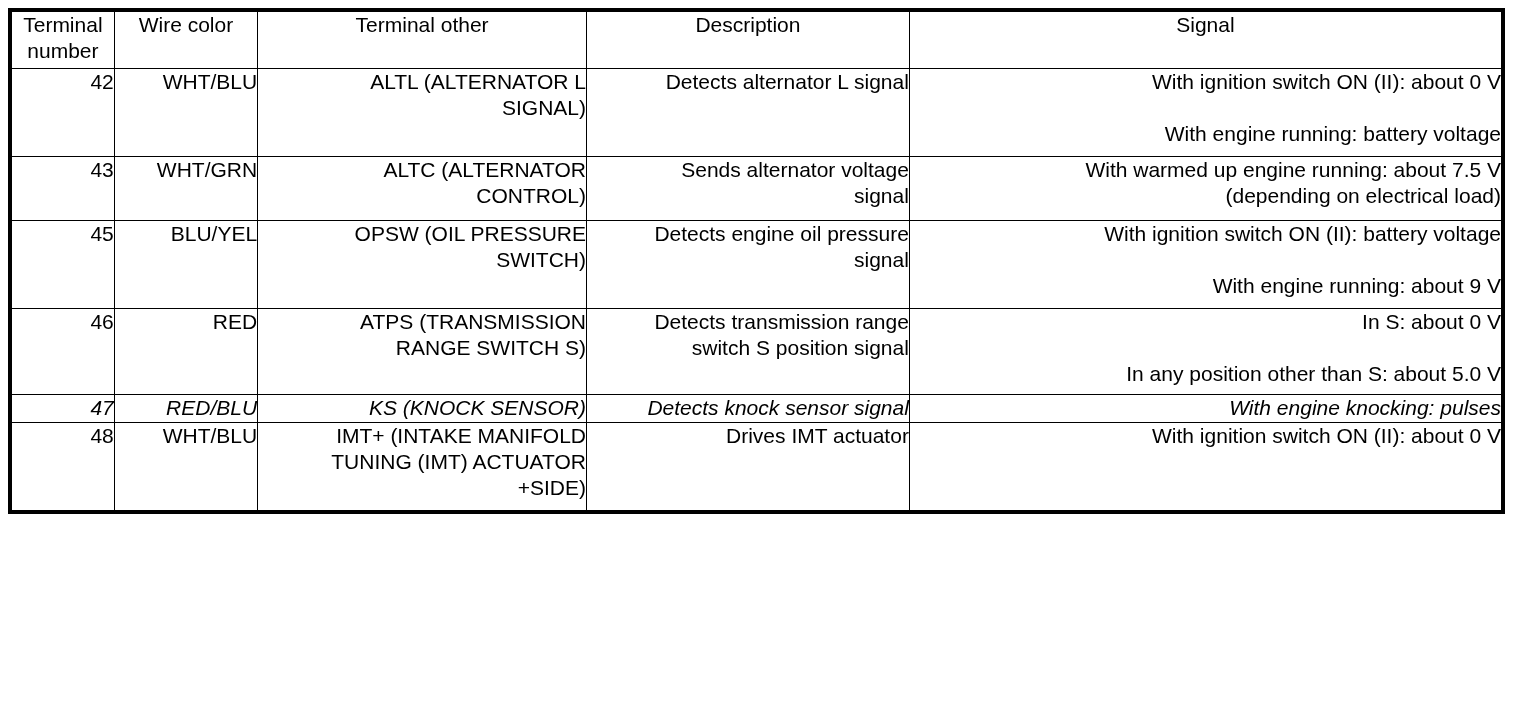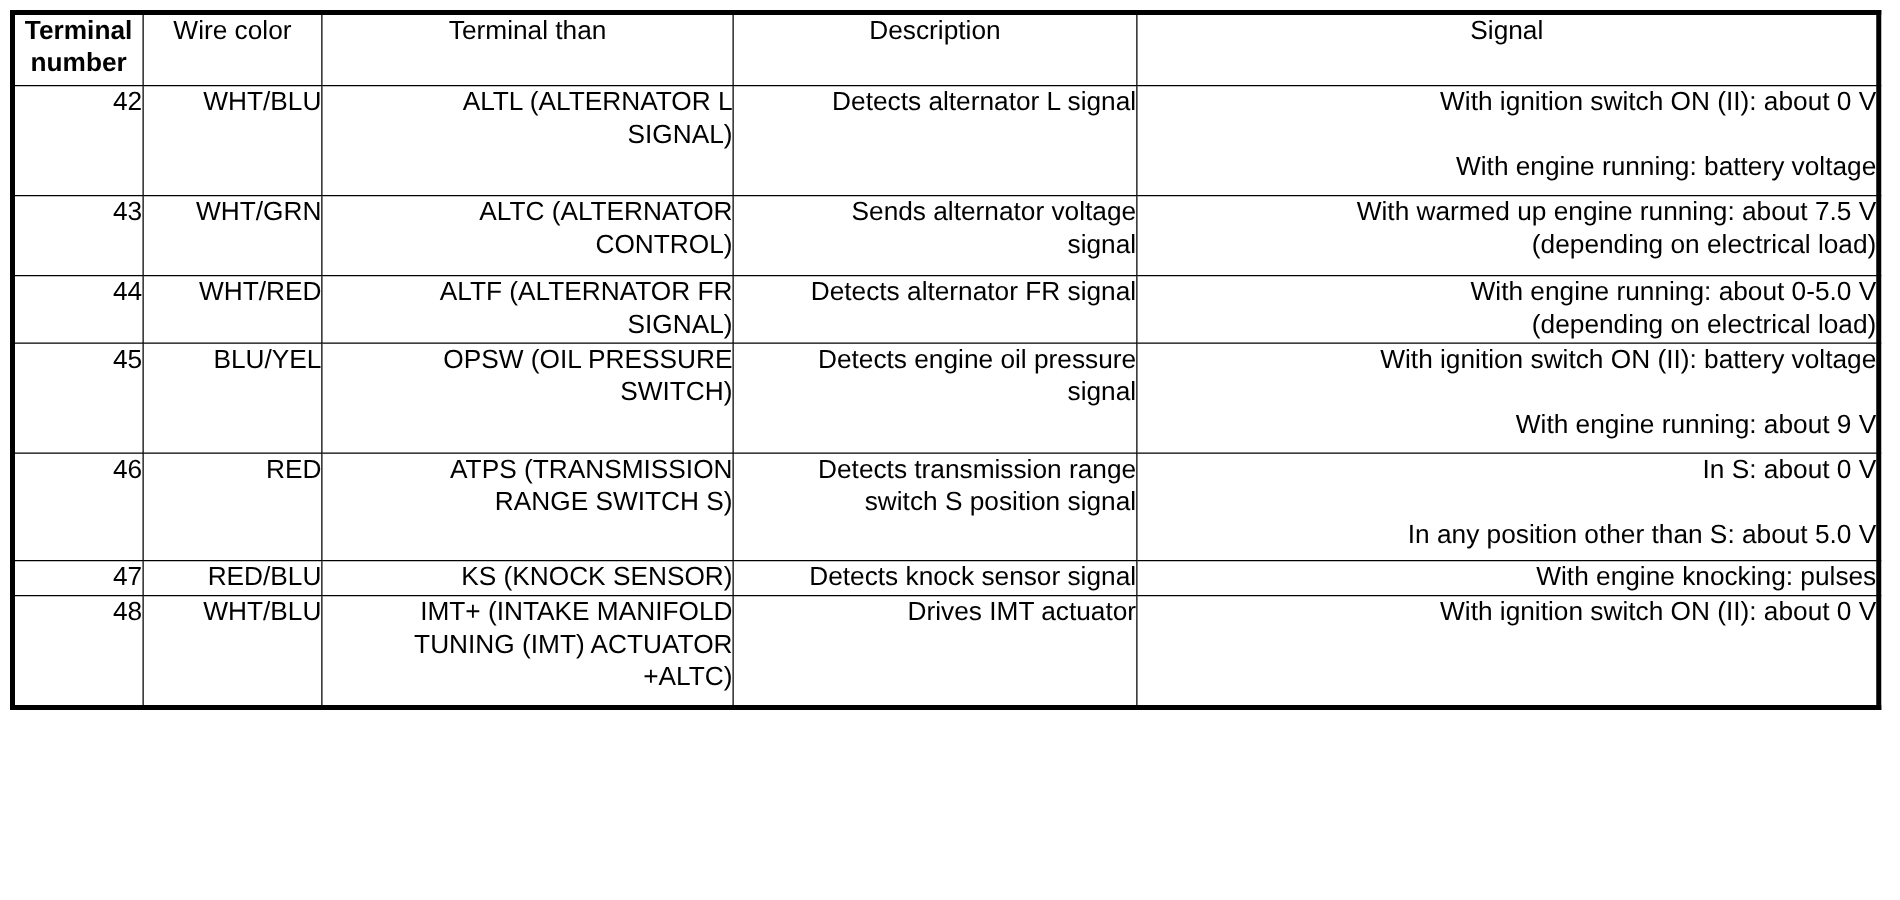--- a/index.html
+++ b/index.html
@@ -51,35 +51,35 @@
 
   
   thead tr th { border-bottom: 4px solid #000; }
 
   .hdr-cell {
     text-align: center;
     padding: 4px 5px 0 5px;
     height: 58px;
     box-sizing: border-box;
   }
-  .hdr-cell.bold { font-weight: bold; margin-top: 28px; }
+  .hdr-cell.bold { font-weight: normal; margin-top: 28px; }
 
   .cell {
     padding: 3px 4px 3px 5px;
     box-sizing: border-box;
   }
   .cell.center { text-align: right; }
   .cell.left   { text-align: right; }
 
   .row-tall-1  td { height: 88px; }
   .row-tall-2  td { height: 64px; }
   .row-tall-3  td { height: 54px; }
   .row-tall-4  td { height: 88px; }
   .row-tall-5  td { height: 86px; }
-  .row-tall-6  td { height: 28px; }
+  .row-tall-6  td { height: 28px; font-style: italic; }
   .row-tall-7  td { height: 90px; }
   .row-tall-8  td { height: 88px; }
 
   .sig-line { display: block; white-space: pre-wrap; }
   .sig-gap  { display: block; height: 26px; }
 </style>
 </head>
 <body>
 
 <div id="table-wrap">
@@ -88,21 +88,21 @@
       <col class="c-term">
         <col class="c-wire">
         <col class="c-name">
         <col class="c-desc">
         <col class="c-sig">
     </colgroup>
     <thead>
       <tr>
         <th class="hdr-cell bold">Terminal number</th>
         <th class="hdr-cell">Wire color</th>
-        <th class="hdr-cell">Terminal than</th>
+        <th class="hdr-cell">Terminal other</th>
         <th class="hdr-cell">Description</th>
         <th class="hdr-cell">Signal</th>
       </tr>
     </thead>
     <tbody id="tbody">
         <tr class="row-tall-1">
           <td class="cell center">42</td>
           <td class="cell center">WHT/BLU</td>
           <td class="cell left">
             <span class="sig-line">ALTL (ALTERNATOR L</span>
@@ -126,35 +126,20 @@
           </td>
           <td class="cell left">
             <span class="sig-line">Sends alternator voltage</span>
             <span class="sig-line">signal</span>
           </td>
           <td class="cell left">
             <span class="sig-line">With warmed up engine running: about 7.5 V</span>
             <span class="sig-line">(depending on electrical load)</span>
           </td>
         </tr>
-        <tr class="row-tall-3">
-          <td class="cell center">44</td>
-          <td class="cell center">WHT/RED</td>
-          <td class="cell left">
-            <span class="sig-line">ALTF (ALTERNATOR FR</span>
-            <span class="sig-line">SIGNAL)</span>
-          </td>
-          <td class="cell left">
-            <span class="sig-line">Detects alternator FR signal</span>
-          </td>
-          <td class="cell left">
-            <span class="sig-line">With engine running: about 0-5.0 V</span>
-            <span class="sig-line">(depending on electrical load)</span>
-          </td>
-        </tr>
         <tr class="row-tall-4">
           <td class="cell center">45</td>
           <td class="cell center">BLU/YEL</td>
           <td class="cell left">
             <span class="sig-line">OPSW (OIL PRESSURE</span>
             <span class="sig-line">SWITCH)</span>
           </td>
           <td class="cell left">
             <span class="sig-line">Detects engine oil pressure</span>
             <span class="sig-line">signal</span>
@@ -194,21 +179,21 @@
           <td class="cell left">
             <span class="sig-line">With engine knocking: pulses</span>
           </td>
         </tr>
         <tr class="row-tall-7">
           <td class="cell center">48</td>
           <td class="cell center">WHT/BLU</td>
           <td class="cell left">
             <span class="sig-line">IMT+ (INTAKE MANIFOLD</span>
             <span class="sig-line">TUNING (IMT) ACTUATOR</span>
-            <span class="sig-line">+ALTC)</span>
+            <span class="sig-line">+SIDE)</span>
           </td>
           <td class="cell left">
             <span class="sig-line">Drives IMT actuator</span>
           </td>
           <td class="cell left">
             <span class="sig-line">With ignition switch ON (II): about 0 V</span>
           </td>
         </tr>
       </tbody>
   </table>

